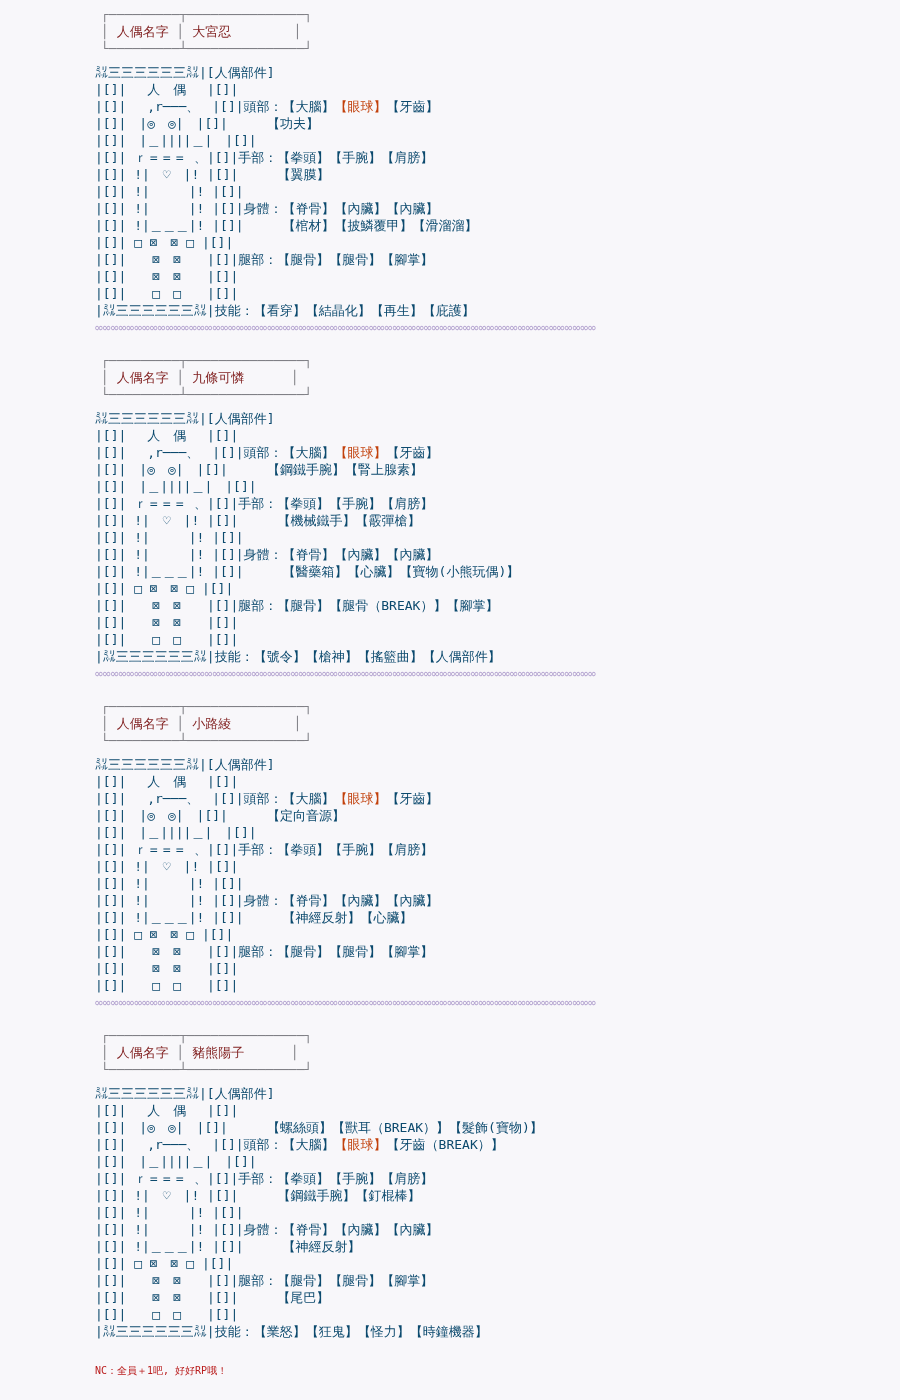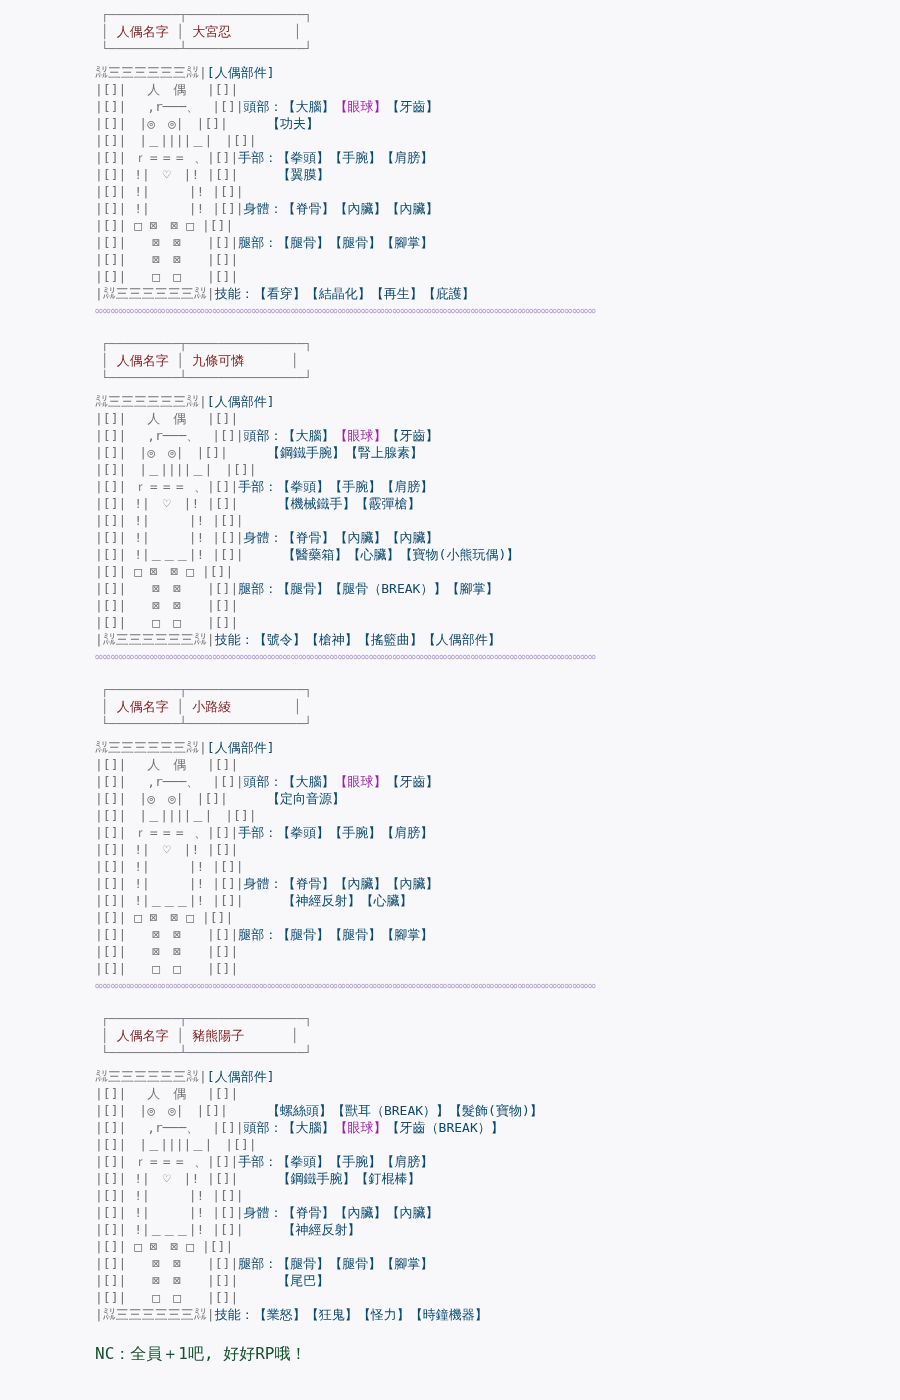--- a/index.html
+++ b/index.html
@@ -4,29 +4,29 @@
 <style>
   html,body{margin:0;padding:0;}
   body{
     width:900px;height:1400px;
     background:#f8f7fa;
     font-family:"DejaVu Sans Mono", monospace;
     overflow:hidden;
   }
   .content{padding:6px 0 0 95px;}
   .line{white-space:pre;font-size:13px;line-height:17px;}
-  .aa{color:#737373;}
+  .aa{color:#0c4a6e;}
   .txt{color:#0c4a6e;}
-  .blue{color:#a21caf;}
+  .blue{color:#c2410c;}
   .boxline{color:#808086;}
   .boxtext{color:#7f1d1d;}
   .namebox{padding-left:6px;margin-bottom:7px;}
   .section{margin-bottom:16px;}
   .sepline{color:#b3a2cf;letter-spacing:0px;}
-  .footer{margin-top:22px;font-size:16px;color:#14532d;white-space:pre;}
+  .footer{margin-top:22px;font-size:10px;color:#b91c1c;white-space:pre;}
 </style>
 </head>
 <body>
 
 <div class="content">
   <div id="cards">
       <div class="section">
         <div class="namebox">
           <div class="line boxline">┌─────────┬───────────────┐</div>
           <div class="line"><span class="boxline">│ </span><span class="boxtext">人偶名字</span><span class="boxline"> │ </span><span class="boxtext">大宮忍</span><span class="boxline">        │</span></div>
@@ -34,20 +34,21 @@
         </div>
         <div class="line"><span class="aa">㍊三三三三三三㍊|</span><span class="txt">[人偶部件]</span></div>
         <div class="line"><span class="aa">|[]|　 人　偶 　|[]|</span></div>
         <div class="line"><span class="aa">|[]|　 ,r───、　|[]|</span><span class="txt">頭部：【大腦】</span><span class="blue">【眼球】</span><span class="txt">【牙齒】</span></div>
         <div class="line"><span class="aa">|[]|　|◎　◎|　|[]|</span><span class="txt">　　　【功夫】</span></div>
         <div class="line"><span class="aa">|[]|　|＿||||＿|　|[]|</span></div>
         <div class="line"><span class="aa">|[]| ｒ＝＝＝ 、|[]|</span><span class="txt">手部：【拳頭】【手腕】【肩膀】</span></div>
         <div class="line"><span class="aa">|[]| !|　♡　|! |[]|</span><span class="txt">　　　【翼膜】</span></div>
         <div class="line"><span class="aa">|[]| !|　　　|! |[]|</span></div>
         <div class="line"><span class="aa">|[]| !|　　　|! |[]|</span><span class="txt">身體：【脊骨】【內臟】【內臟】</span></div>
+        <div class="line"><span class="aa">|[]| !|＿＿＿|! |[]|</span><span class="txt">　　　【棺材】【披鱗覆甲】【滑溜溜】</span></div>
         <div class="line"><span class="aa">|[]| □ ⊠　⊠ □ |[]|</span></div>
         <div class="line"><span class="aa">|[]|　　⊠　⊠　　|[]|</span><span class="txt">腿部：【腿骨】【腿骨】【腳掌】</span></div>
         <div class="line"><span class="aa">|[]|　　⊠　⊠　　|[]|</span></div>
         <div class="line"><span class="aa">|[]|　　□　□　　|[]|</span></div>
         <div class="line"><span class="aa">|㍊三三三三三三㍊|</span><span class="txt">技能：</span><span class="txt">【看穿】【結晶化】【再生】【庇護】</span></div>
         <div class="line sepline">∞∞∞∞∞∞∞∞∞∞∞∞∞∞∞∞∞∞∞∞∞∞∞∞∞∞∞∞∞∞∞∞∞∞∞∞∞∞∞∞∞∞∞∞∞∞∞∞∞∞∞∞∞∞∞∞∞∞∞∞∞∞∞∞</div>
       </div>
       <div class="section">
         <div class="namebox">
           <div class="line boxline">┌─────────┬───────────────┐</div>

